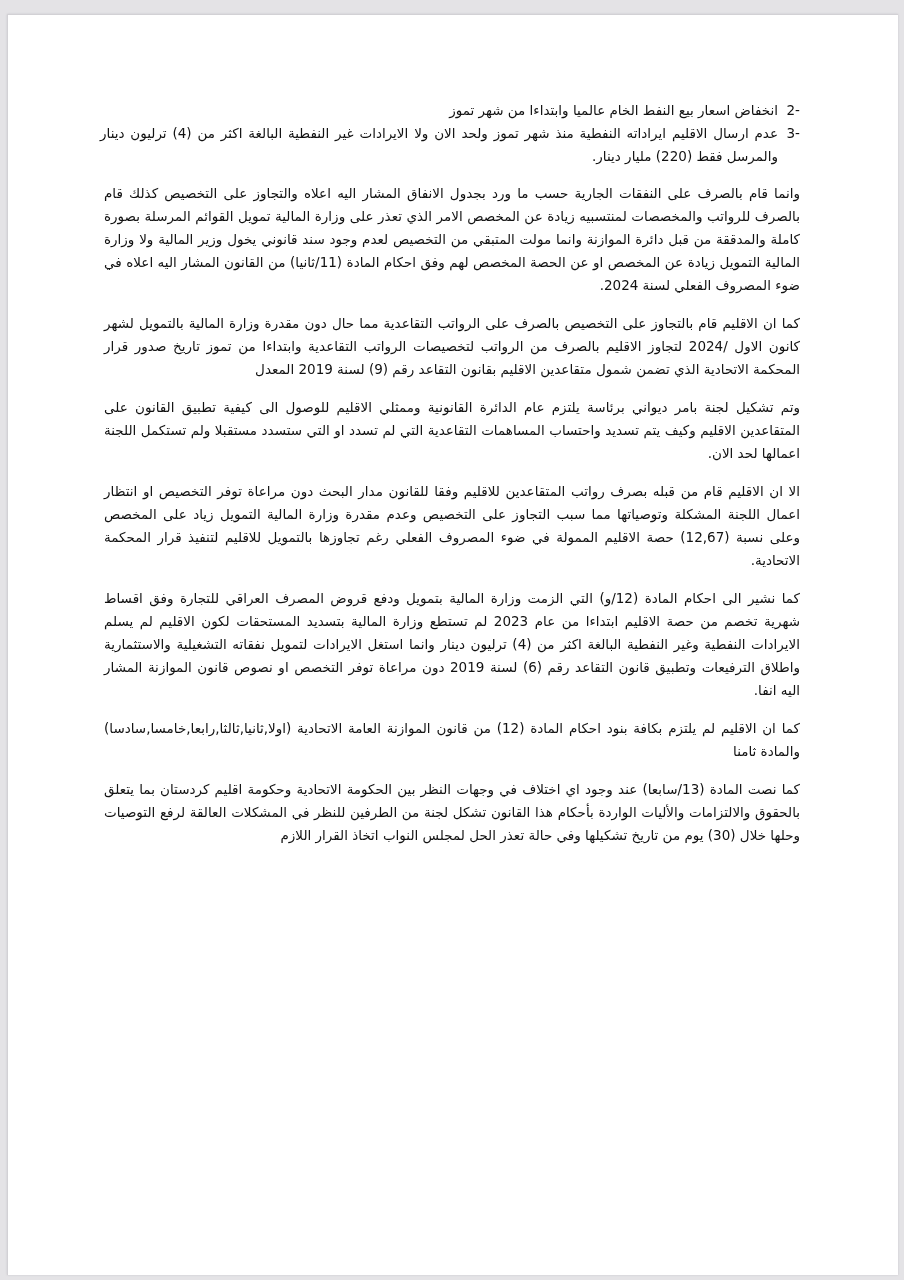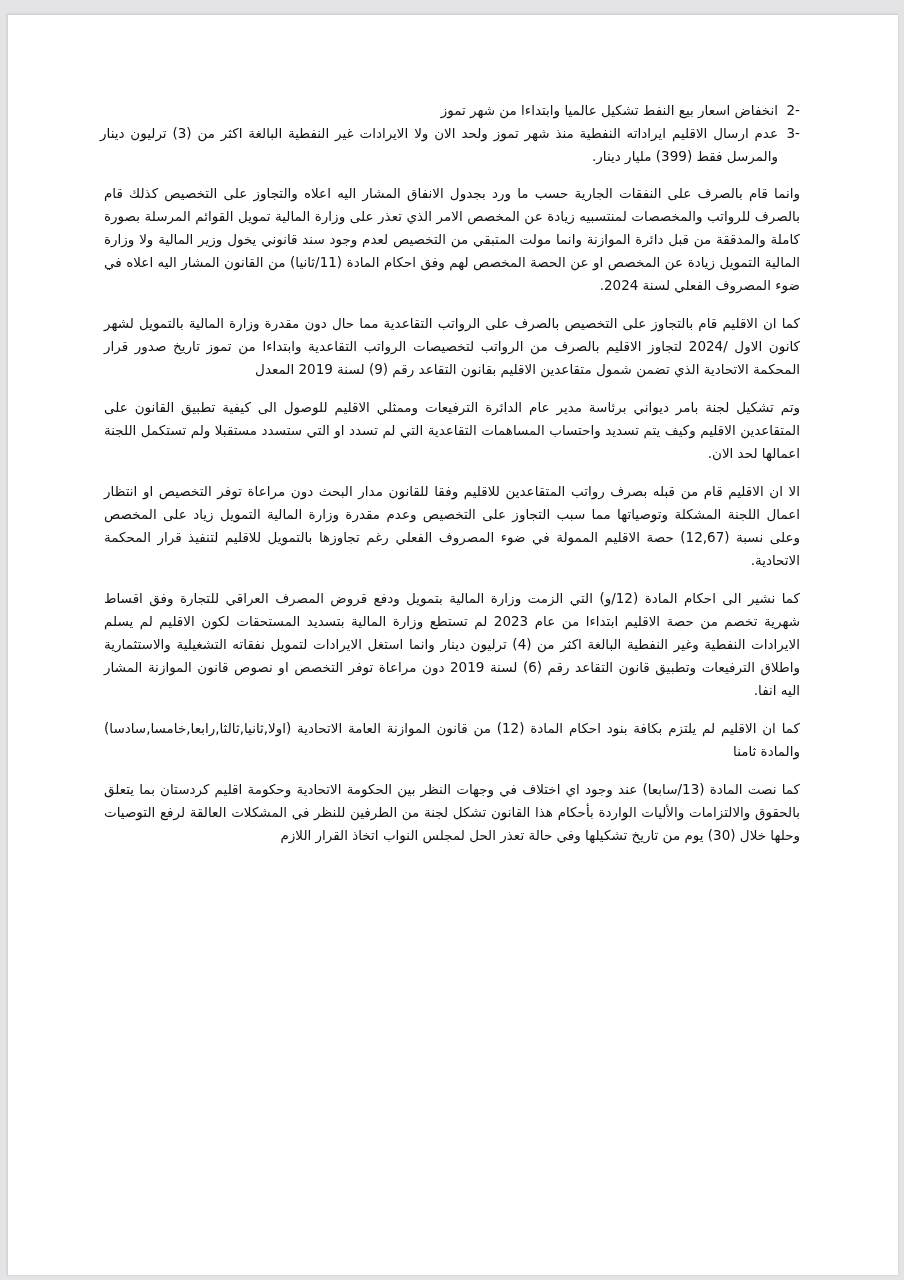--- a/index.html
+++ b/index.html
@@ -35,28 +35,28 @@
   .para { margin: 0 0 15px 4px; text-align-last: right; }
 </style>
 </head>
 <body>
 
 <div class="page">
   <div class="content">
     <ol class="list">
       <li>
         <span class="num">2-</span>
-        <span>انخفاض اسعار بيع النفط تشكيل عالميا وابتداءا من شهر تموز</span>
+        <span>انخفاض اسعار بيع النفط الخام عالميا وابتداءا من شهر تموز</span>
       </li>
       <li>
         <span class="num">3-</span>
-        <span>عدم ارسال الاقليم ايراداته النفطية منذ شهر تموز ولحد الان ولا الايرادات غير النفطية البالغة اكثر من (3) ترليون دينار والمرسل فقط (399) مليار دينار.</span>
+        <span>عدم ارسال الاقليم ايراداته النفطية منذ شهر تموز ولحد الان ولا الايرادات غير النفطية البالغة اكثر من (4) ترليون دينار والمرسل فقط (220) مليار دينار.</span>
       </li>
     </ol>
     <p class="para">وانما قام بالصرف على النفقات الجارية حسب ما ورد بجدول الانفاق المشار اليه اعلاه والتجاوز على التخصيص كذلك قام بالصرف للرواتب والمخصصات لمنتسبيه زيادة عن المخصص الامر الذي تعذر على وزارة المالية تمويل القوائم المرسلة بصورة كاملة والمدققة من قبل دائرة الموازنة وانما مولت المتبقي من التخصيص لعدم وجود سند قانوني يخول وزير المالية ولا وزارة المالية التمويل زيادة عن المخصص او عن الحصة المخصص لهم وفق احكام المادة (11/ثانيا) من القانون المشار اليه اعلاه في ضوء المصروف الفعلي لسنة 2024.</p>
     <p class="para">كما ان الاقليم قام بالتجاوز على التخصيص بالصرف على الرواتب التقاعدية مما حال دون مقدرة وزارة المالية بالتمويل لشهر كانون الاول /2024 لتجاوز الاقليم بالصرف من الرواتب لتخصيصات الرواتب التقاعدية وابتداءا من تموز تاريخ صدور قرار المحكمة الاتحادية الذي تضمن شمول متقاعدين الاقليم بقانون التقاعد رقم (9) لسنة 2019 المعدل</p>
-    <p class="para">وتم تشكيل لجنة بامر ديواني برئاسة مدير عام الدائرة الترفيعات وممثلي الاقليم للوصول الى كيفية تطبيق القانون على المتقاعدين الاقليم وكيف يتم تسديد واحتساب المساهمات التقاعدية التي لم تسدد او التي ستسدد مستقبلا ولم تستكمل اللجنة اعمالها لحد الان.</p>
+    <p class="para">وتم تشكيل لجنة بامر ديواني برئاسة يلتزم عام الدائرة القانونية وممثلي الاقليم للوصول الى كيفية تطبيق القانون على المتقاعدين الاقليم وكيف يتم تسديد واحتساب المساهمات التقاعدية التي لم تسدد او التي ستسدد مستقبلا ولم تستكمل اللجنة اعمالها لحد الان.</p>
     <p class="para">الا ان الاقليم قام من قبله بصرف رواتب المتقاعدين للاقليم وفقا للقانون مدار البحث دون مراعاة توفر التخصيص او انتظار اعمال اللجنة المشكلة وتوصياتها مما سبب التجاوز على التخصيص وعدم مقدرة وزارة المالية التمويل زياد على المخصص وعلى نسبة (12,67) حصة الاقليم الممولة في ضوء المصروف الفعلي رغم تجاوزها بالتمويل للاقليم لتنفيذ قرار المحكمة الاتحادية.</p>
     <p class="para">كما نشير الى احكام المادة (12/و) التي الزمت وزارة المالية بتمويل ودفع قروض المصرف العراقي للتجارة وفق اقساط شهرية تخصم من حصة الاقليم ابتداءا من عام 2023 لم تستطع وزارة المالية بتسديد المستحقات لكون الاقليم لم يسلم الايرادات النفطية وغير النفطية البالغة اكثر من (4) ترليون دينار وانما استغل الايرادات لتمويل نفقاته التشغيلية والاستثمارية واطلاق الترفيعات وتطبيق قانون التقاعد رقم (6) لسنة 2019 دون مراعاة توفر التخصص او نصوص قانون الموازنة المشار اليه انفا.</p>
     <p class="para">كما ان الاقليم لم يلتزم بكافة بنود احكام المادة (12) من قانون الموازنة العامة الاتحادية (اولا,ثانيا,ثالثا,رابعا,خامسا,سادسا) والمادة ثامنا</p>
     <p class="para">كما نصت المادة (13/سابعا) عند وجود اي اختلاف في وجهات النظر بين الحكومة الاتحادية وحكومة اقليم كردستان بما يتعلق بالحقوق والالتزامات والأليات الواردة بأحكام هذا القانون تشكل لجنة من الطرفين للنظر في المشكلات العالقة لرفع التوصيات وحلها خلال (30) يوم من تاريخ تشكيلها وفي حالة تعذر الحل لمجلس النواب اتخاذ القرار اللازم</p>
   </div>
 </div>
 
 </body></html>

